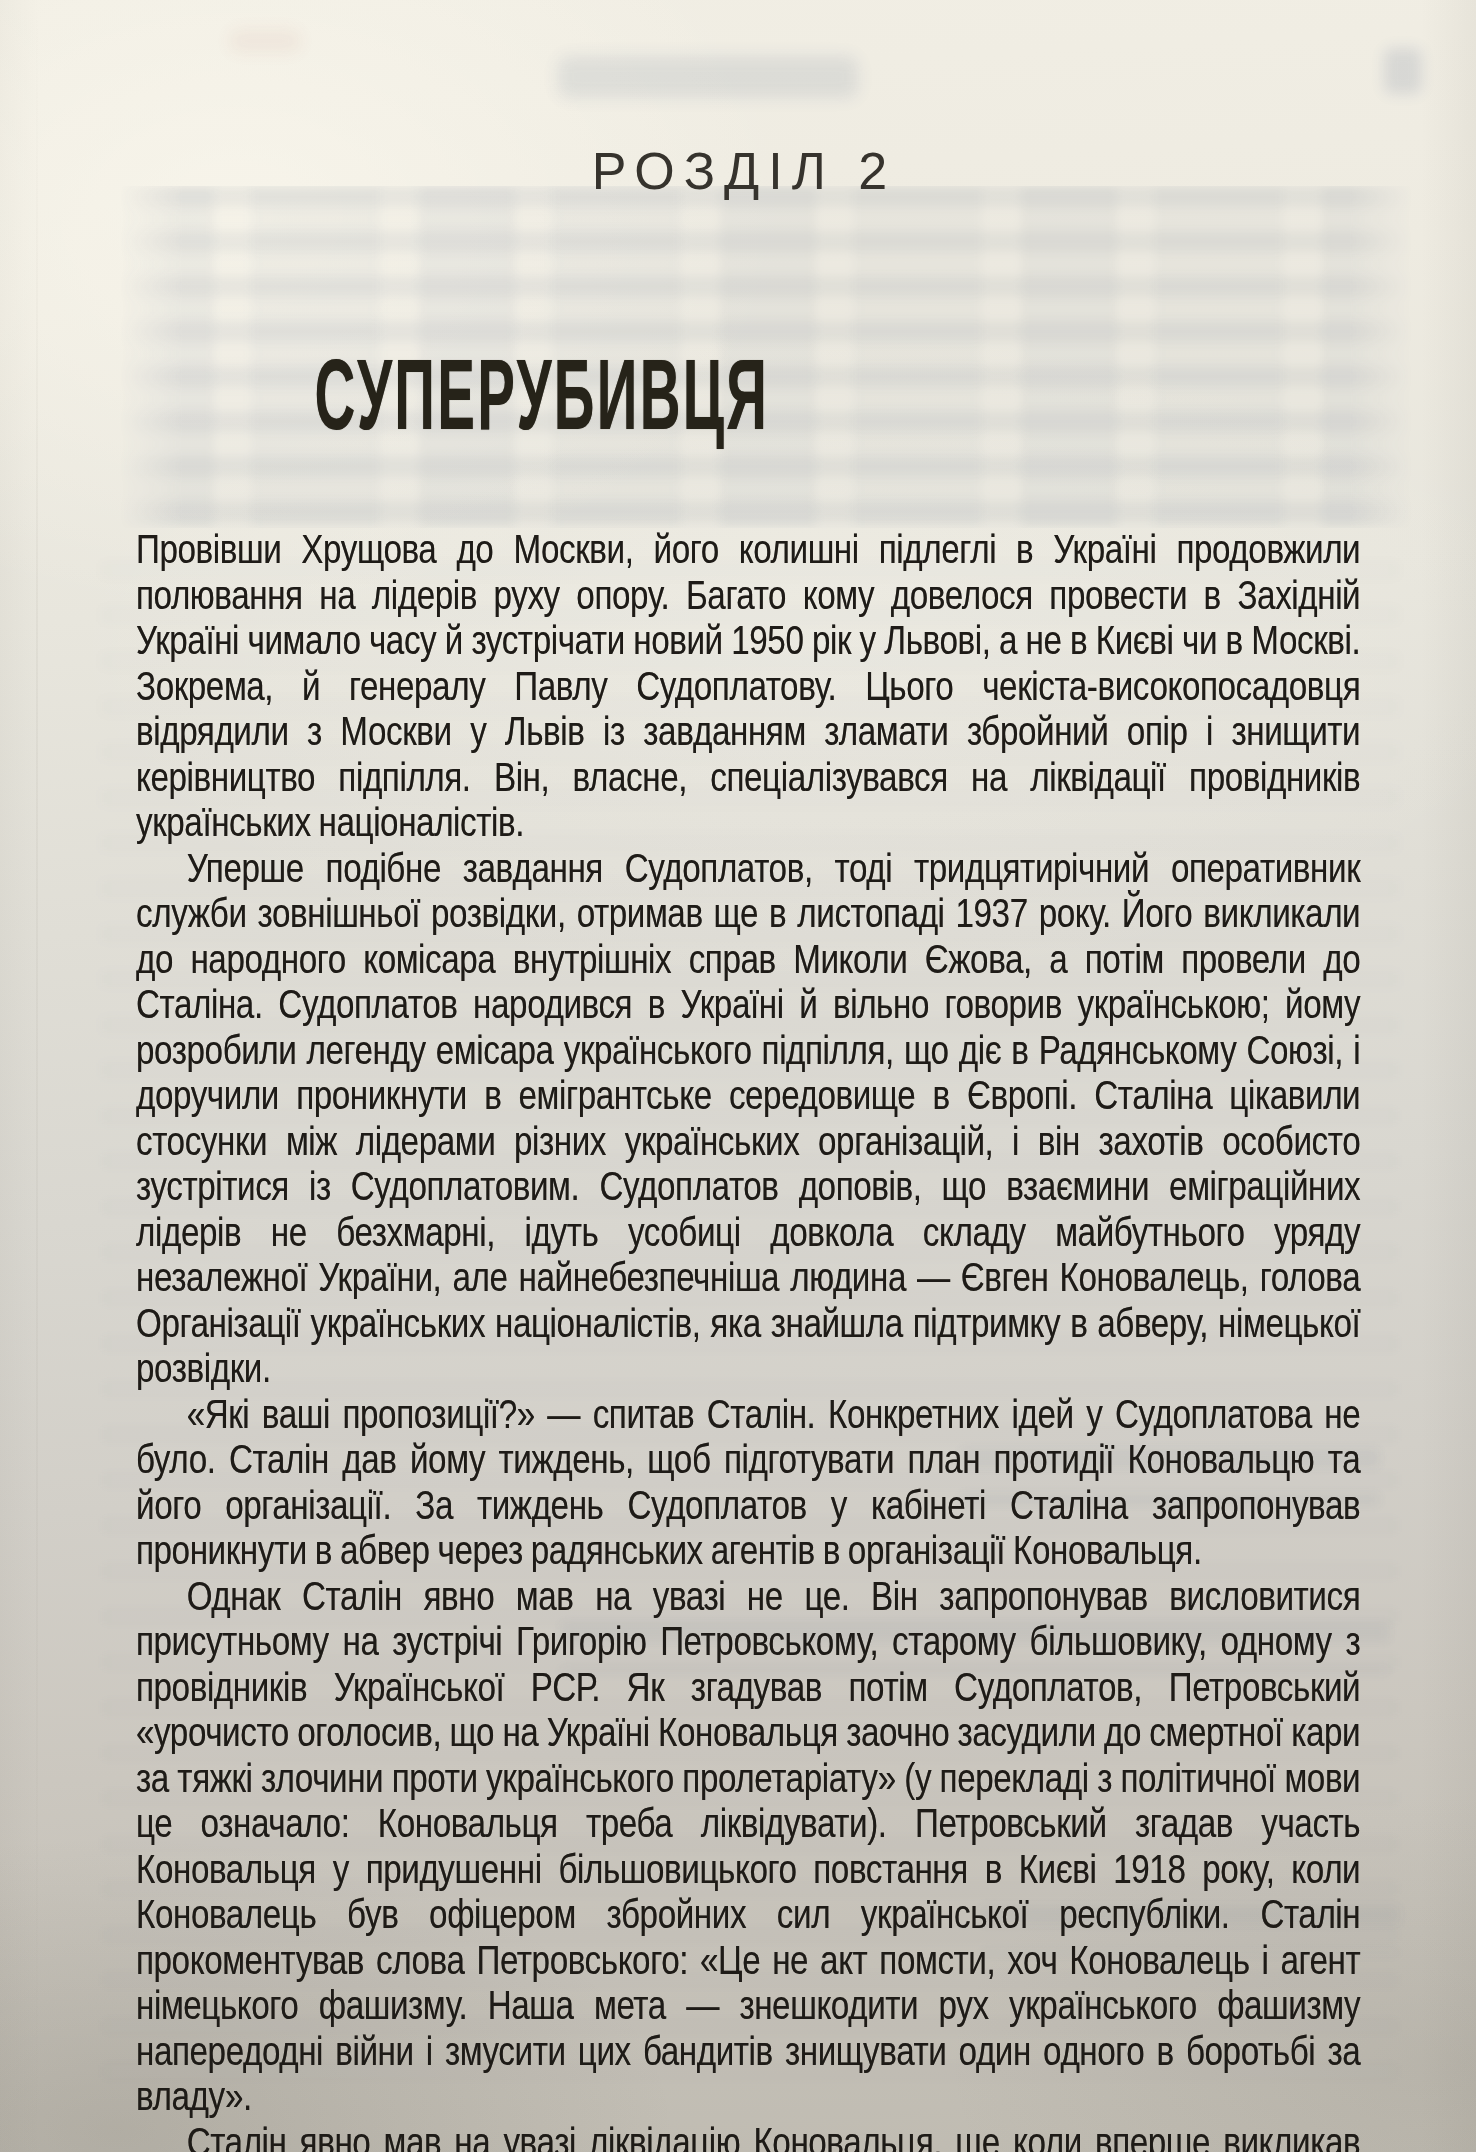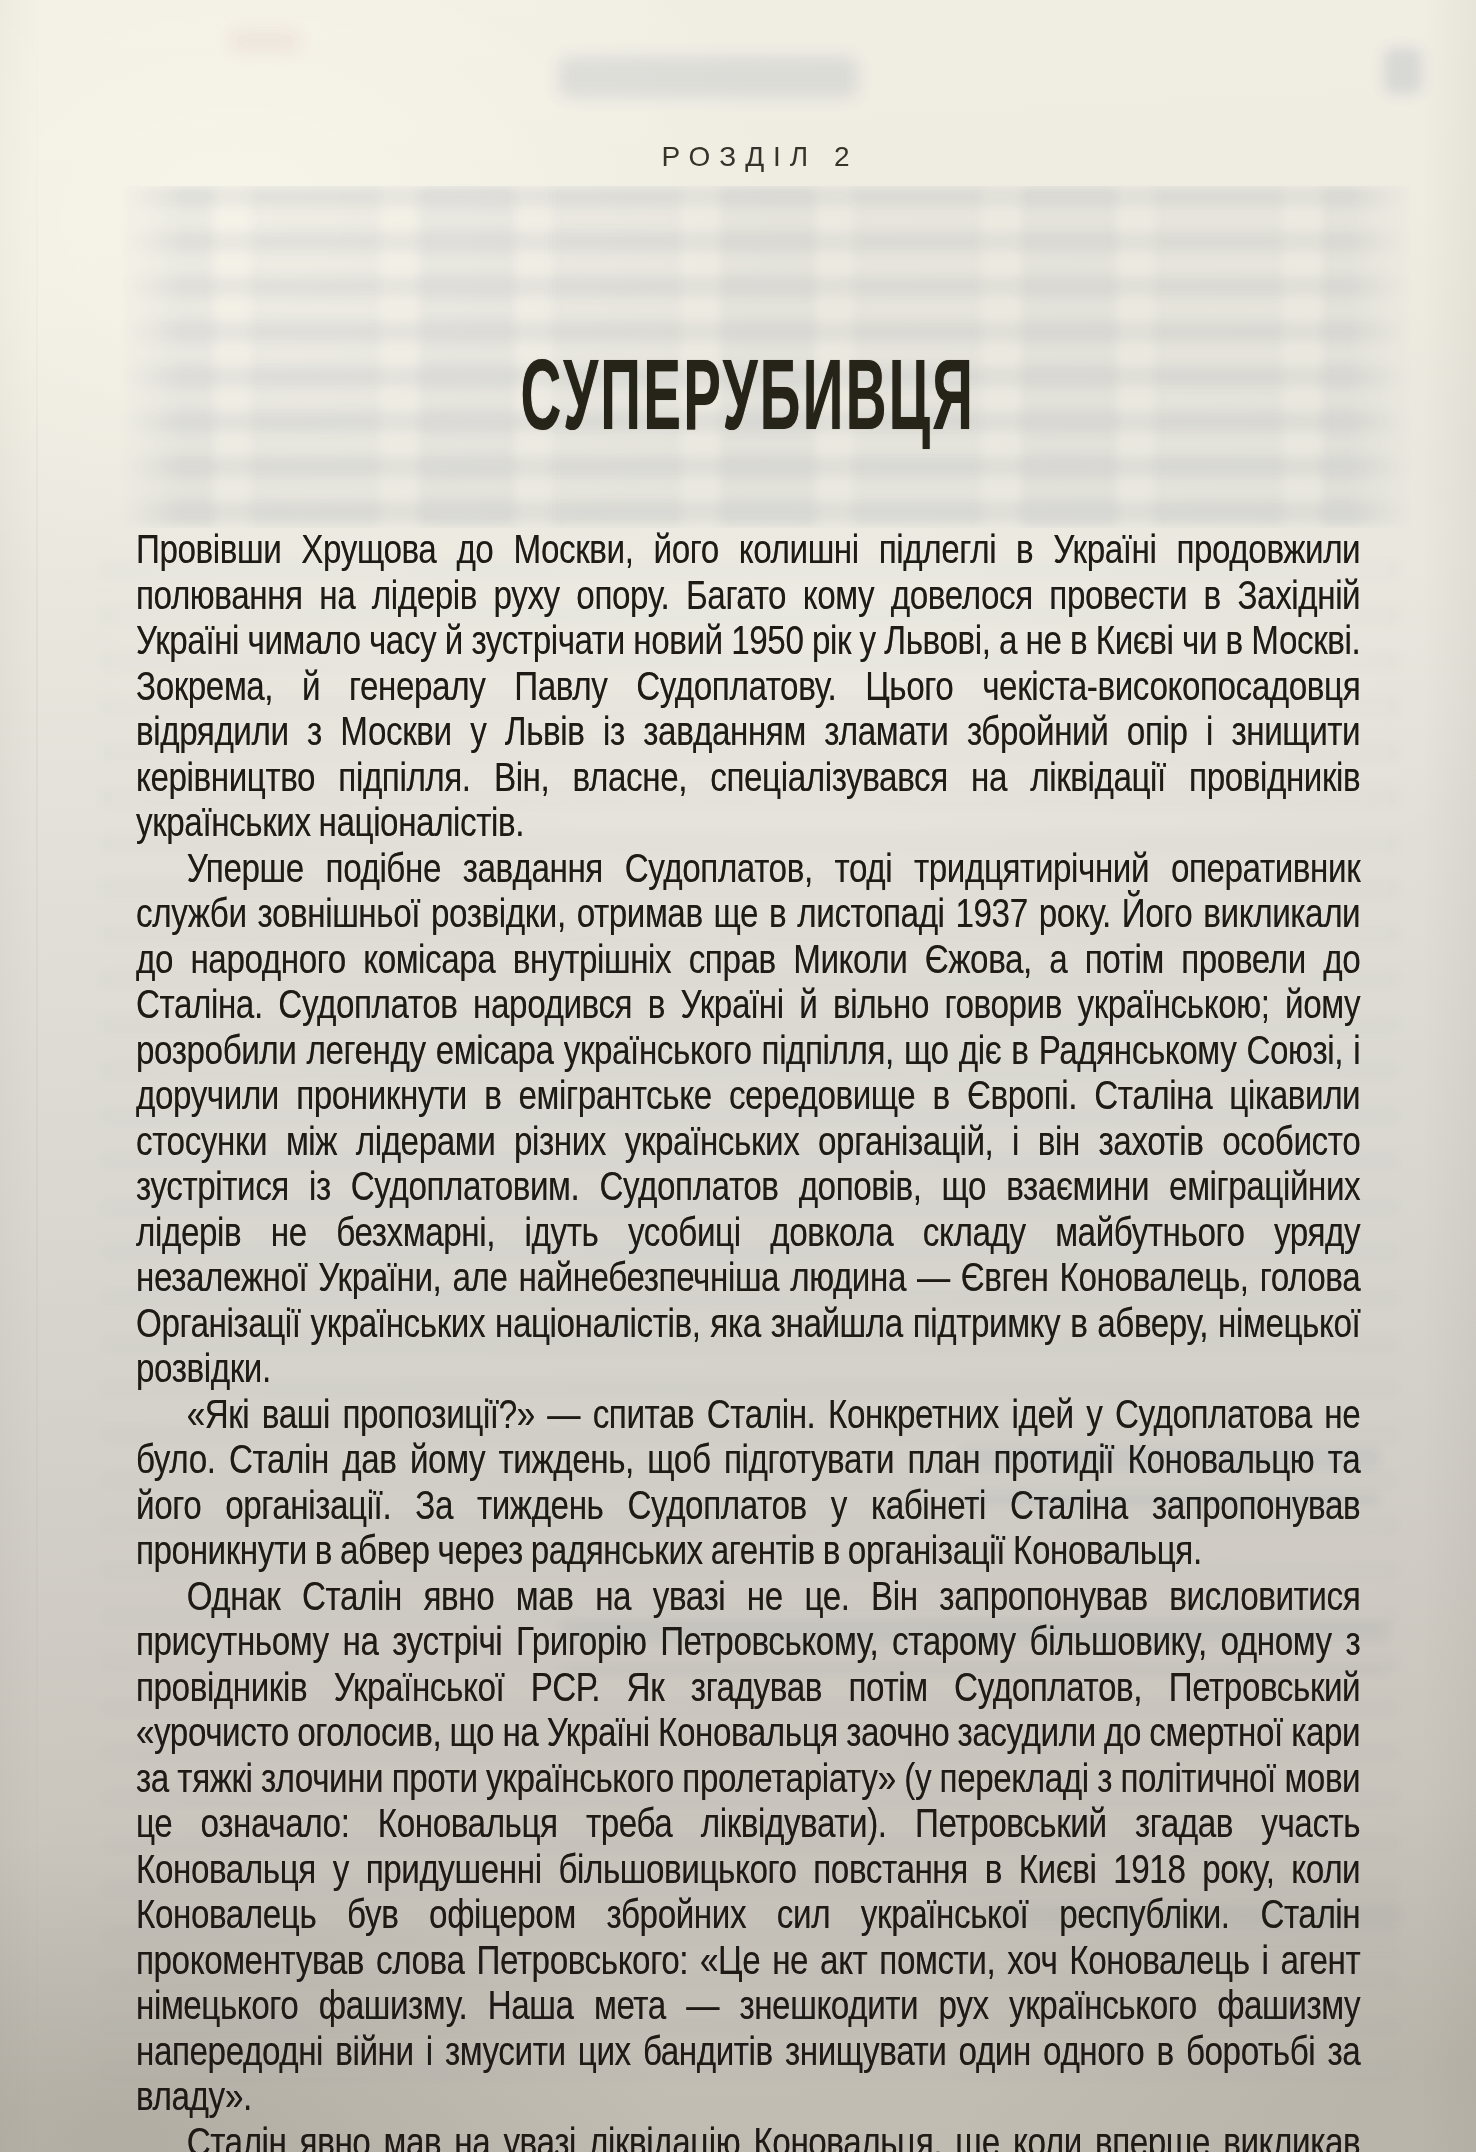--- a/index.html
+++ b/index.html
@@ -115,37 +115,36 @@
     height: 1540px;
     background: repeating-linear-gradient(to bottom,
       rgba(100,114,136,0.028) 0px, rgba(100,114,136,0.028) 20px,
       rgba(100,114,136,0.00) 20px, rgba(100,114,136,0.00) 45.5px);
     filter: blur(5px);
   }
 
   
   .chapter-label {
     position: absolute;
-    left: 148px;
+    left: 132px;
     top: 141px;
     width: 1224px;
     text-align: center;
-    font-size: 28px;
+    font-size: 52px;
     font-weight: 400;
     letter-spacing: 9px;
     color: #36332d;
     white-space: nowrap;
   }
   .title-wrap {
     position: absolute;
     left: 136px;
     top: 337px;
     width: 1224px;
     display: flex;
-    justify-content: center;
   }
   .chapter-title {
     font-size: 101px;
     font-weight: 700;
     letter-spacing: 4px;
     color: #262319;
     white-space: nowrap;
     transform: scaleX(0.56);
     transform-origin: center top;
     text-shadow: 0 0 1px rgba(38,35,25,0.6);

